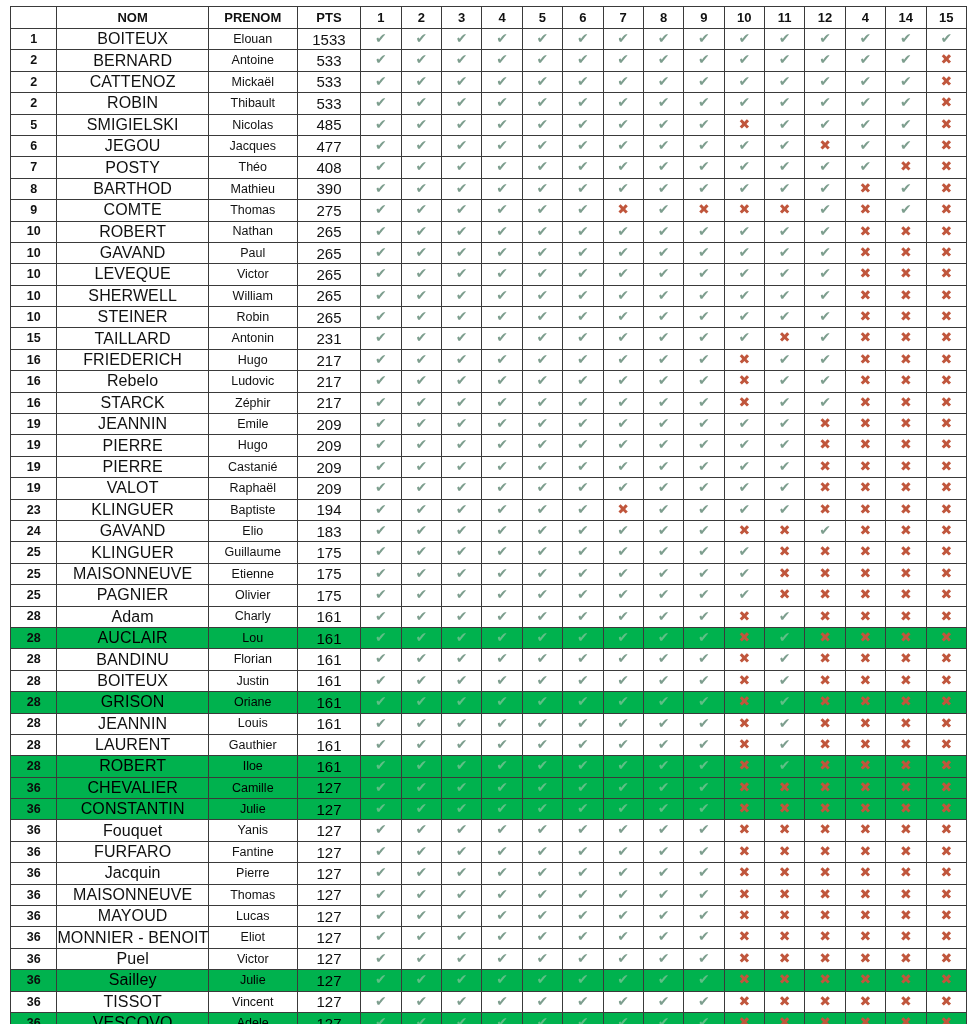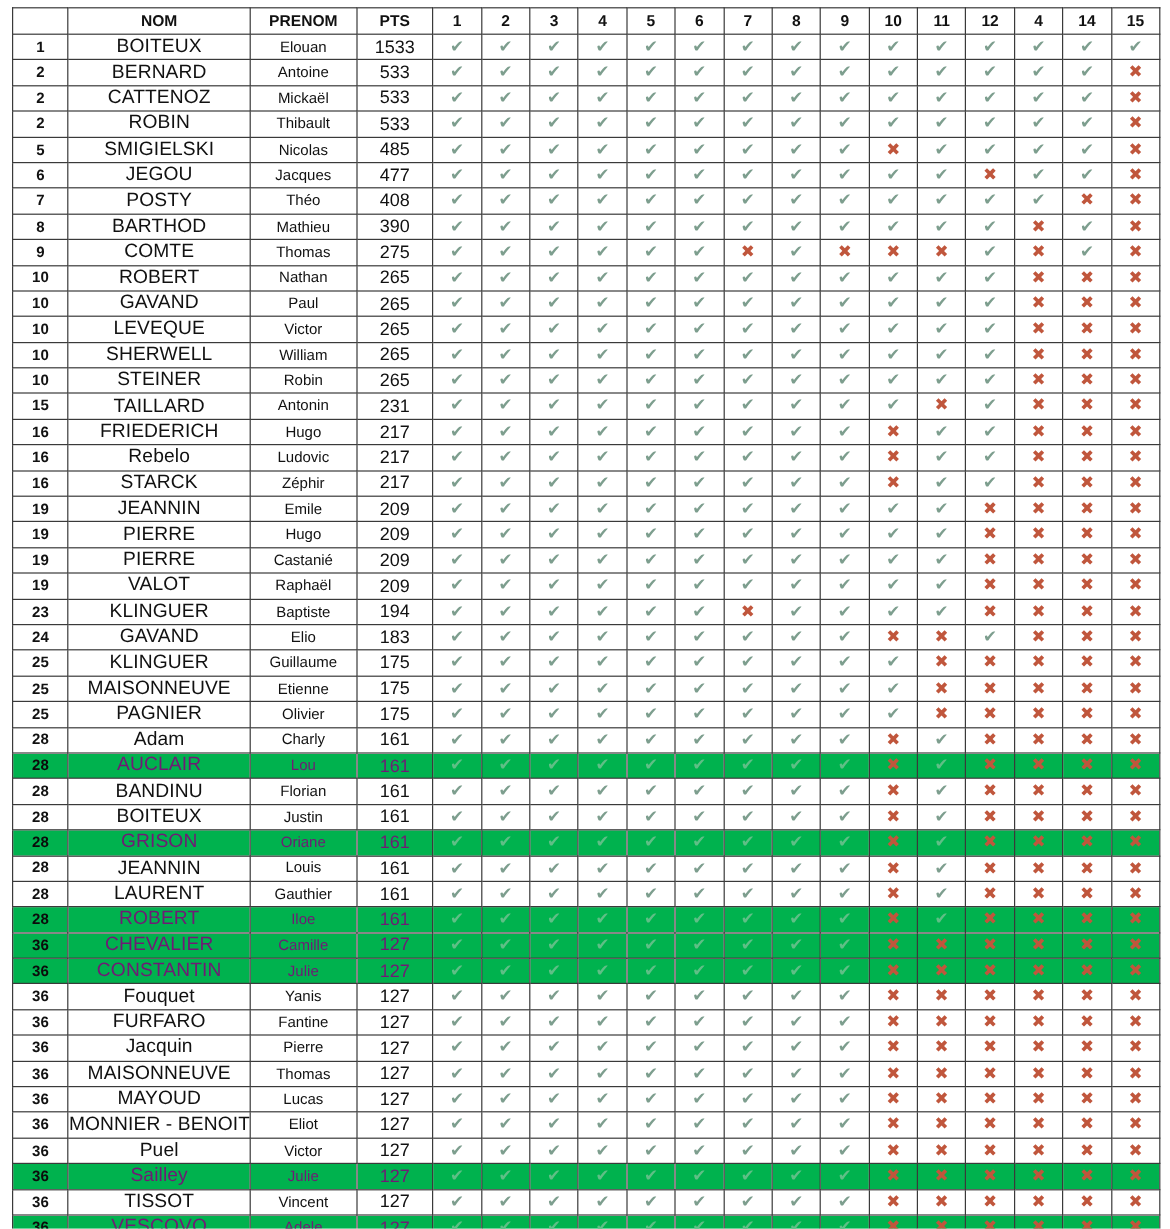--- a/index.html
+++ b/index.html
@@ -62,21 +62,21 @@
     line-height:19px;
     font-size:14px;
     font-weight:bold;
   }
   .ok{color:#7d9e8e;}
   .no{color:#c0563c;}
 
   
   tr.hl td{background:#00b24e;}
   tr.hl td.rank{color:#0b0b0b;font-weight:bold;}
-  tr.hl td.nom,tr.hl td.prenom,tr.hl td.pts{color:#701a75;}
+  tr.hl td.nom,tr.hl td.prenom,tr.hl td.pts{color:#000000;}
   tr.hl td.mark .ok{color:#5fbf86;}
   tr.hl td.mark .no{color:#c0563c;}
 </style>
 </head>
 <body>
 
 <div id="sheet">
   <table>
     <colgroup>
       <col class="c-rank">

